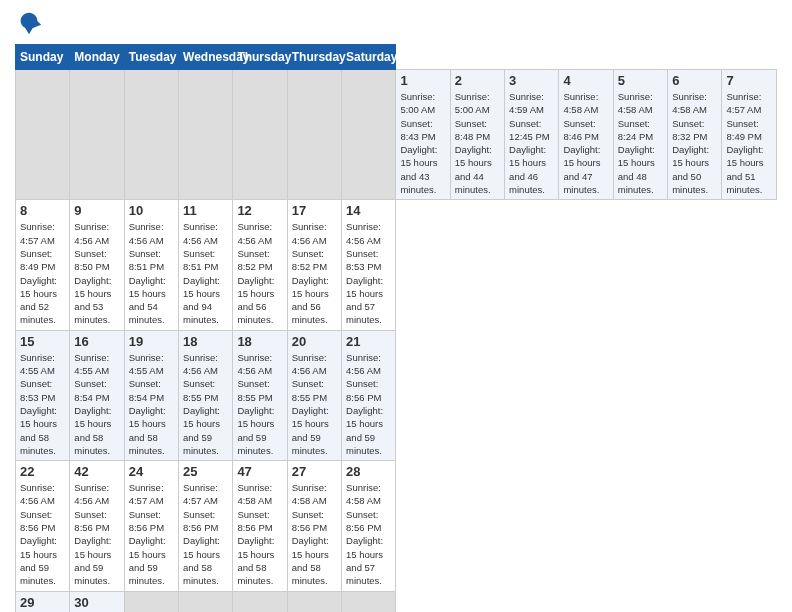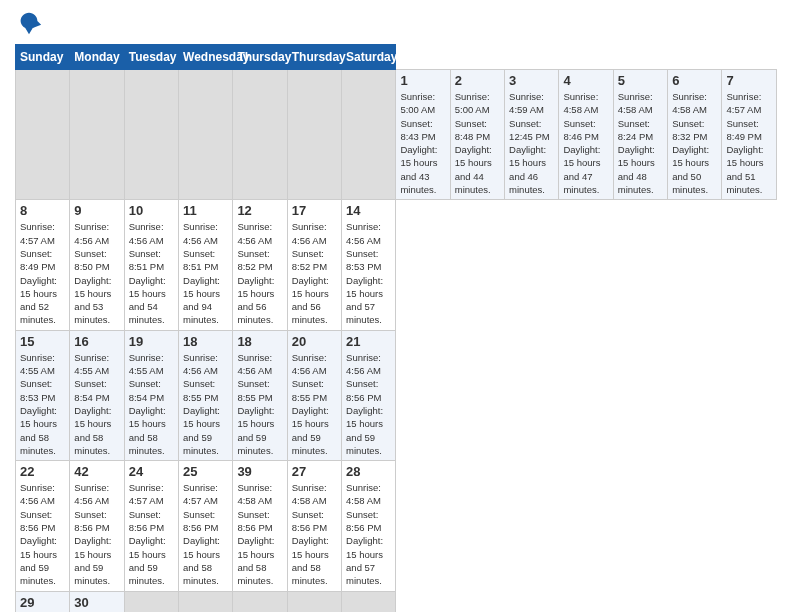--- a/index.html
+++ b/index.html
@@ -298,21 +298,21 @@
           <span class="day-info">Sunset: 8:56 PM</span><br>
           <span class="day-info">Daylight: 15 hours and 59 minutes.</span>
         </td>
           <td>
           <span class="day-number">25</span>
           <span class="day-info">Sunrise: 4:57 AM</span><br>
           <span class="day-info">Sunset: 8:56 PM</span><br>
           <span class="day-info">Daylight: 15 hours and 58 minutes.</span>
         </td>
           <td>
-          <span class="day-number">39</span>
+          <span class="day-number">47</span>
           <span class="day-info">Sunrise: 4:58 AM</span><br>
           <span class="day-info">Sunset: 8:56 PM</span><br>
           <span class="day-info">Daylight: 15 hours and 58 minutes.</span>
         </td>
           <td>
           <span class="day-number">27</span>
           <span class="day-info">Sunrise: 4:58 AM</span><br>
           <span class="day-info">Sunset: 8:56 PM</span><br>
           <span class="day-info">Daylight: 15 hours and 58 minutes.</span>
         </td>

